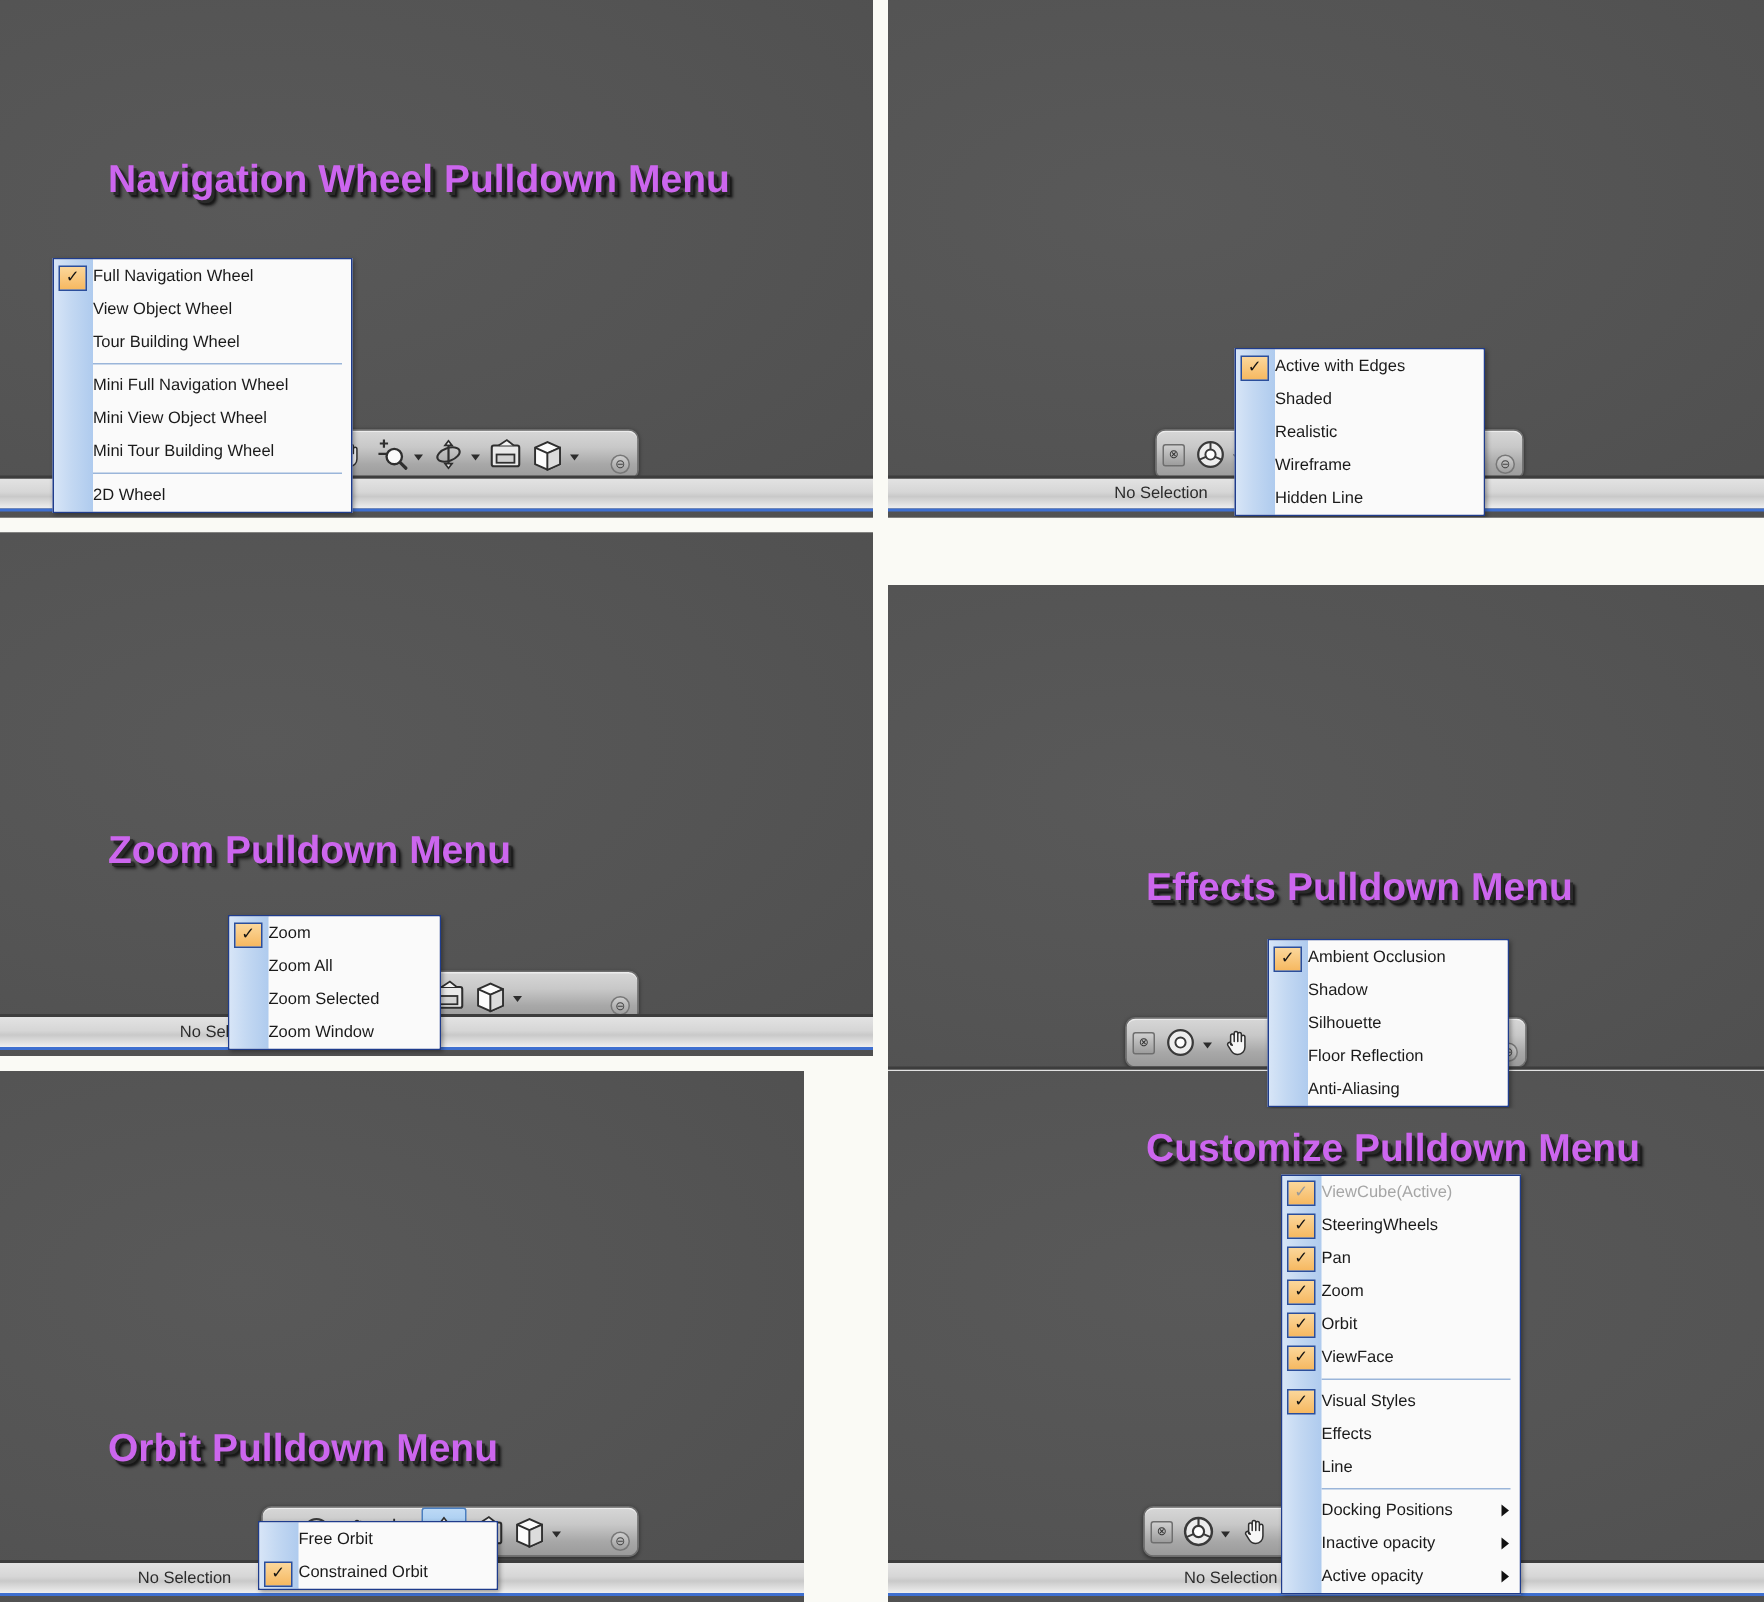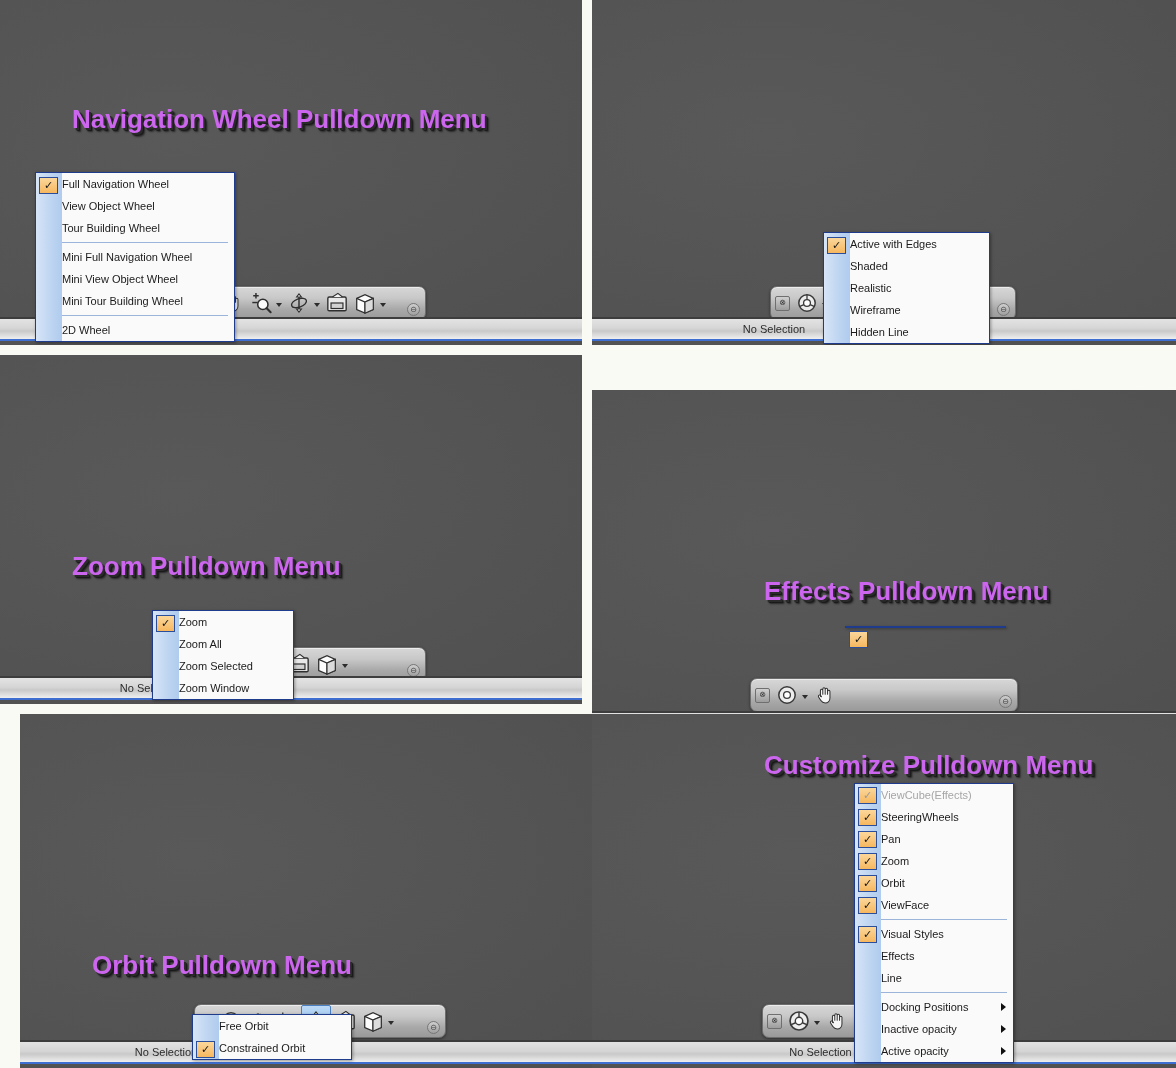--- a/index.html
+++ b/index.html
@@ -357,28 +357,35 @@
           <path d="M7 13.5V7.2c0-.8.6-1.4 1.3-1.4s1.3.6 1.3 1.4v4.1V5.4c0-.8.6-1.4 1.3-1.4s1.3.6 1.3 1.4v5.9V6.1c0-.8.6-1.4 1.3-1.4s1.3.6 1.3 1.4v5.2V8.2c0-.8.6-1.4 1.3-1.4s1.3.6 1.3 1.4v7.1c0 3.1-2.2 5.4-5.2 5.4-2.2 0-3.6-.9-4.7-2.6l-2.5-4c-.4-.7-.2-1.5.5-1.9.6-.4 1.4-.2 1.8.4l.9 1.4z" fill="#f6f6f6" stroke="#2f2f2f" stroke-width="1.1" stroke-linejoin="round"></path>
         </svg>
       </div>
       <div class="nb-grip">⊖</div>
     </div>
 
     <div class="menu" style="left:253px;top:236px;width:161px;">
       <div class="menu-gutter">
         <div class="chk" style="top:4px;">✓</div>
       </div>
+      <div class="menu-items">
+        <div class="mi">Ambient Occlusion</div>
+        <div class="mi">Shadow</div>
+        <div class="mi">Silhouette</div>
+        <div class="mi">Floor Reflection</div>
+        <div class="mi">Anti-Aliasing</div>
+      </div>
     </div>
 
     <div class="statusbar">
       <span style="margin-right:230px;">No Selection</span>
     </div>
   </div>
 
-  <div class="panel" style="left:0;top:714px;width:582px;height:354px;margin-left:20px;">
+  <div class="panel" style="left:0;top:714px;width:536px;height:354px;">
     <div class="viewport"></div>
 
     <div class="ptitle" style="left:72px;top:236px;">Orbit Pulldown Menu</div>
 
     <div class="navbar" style="left:174px;top:290px;width:252px;">
       <div class="nb-close">⊗</div>
       <div class="nb-btn">
         <svg class="ic" width="22" height="22" viewBox="0 0 22 22">
           <circle cx="11" cy="11" r="8.2" fill="#ededed" stroke="#3a3a3a" stroke-width="1.5"></circle>
           <circle cx="11" cy="11" r="3.4" fill="#ffffff" stroke="#3a3a3a" stroke-width="1.3"></circle>
@@ -460,21 +467,21 @@
       <div class="menu-gutter">
         <div class="chk dim" style="top:3px;">✓</div>
         <div class="chk" style="top:25px;">✓</div>
         <div class="chk" style="top:47px;">✓</div>
         <div class="chk" style="top:69px;">✓</div>
         <div class="chk" style="top:91px;">✓</div>
         <div class="chk" style="top:113px;">✓</div>
         <div class="chk" style="top:142px;">✓</div>
       </div>
       <div class="menu-items">
-        <div class="mi disabled">ViewCube(Effects)</div>
+        <div class="mi disabled">ViewCube(Active)</div>
         <div class="mi">SteeringWheels</div>
         <div class="mi">Pan</div>
         <div class="mi">Zoom</div>
         <div class="mi">Orbit</div>
         <div class="mi">ViewFace</div>
         <div class="mi-sep"></div>
         <div class="mi">Visual Styles</div>
         <div class="mi">Effects</div>
         <div class="mi">Line</div>
         <div class="mi-sep"></div>

